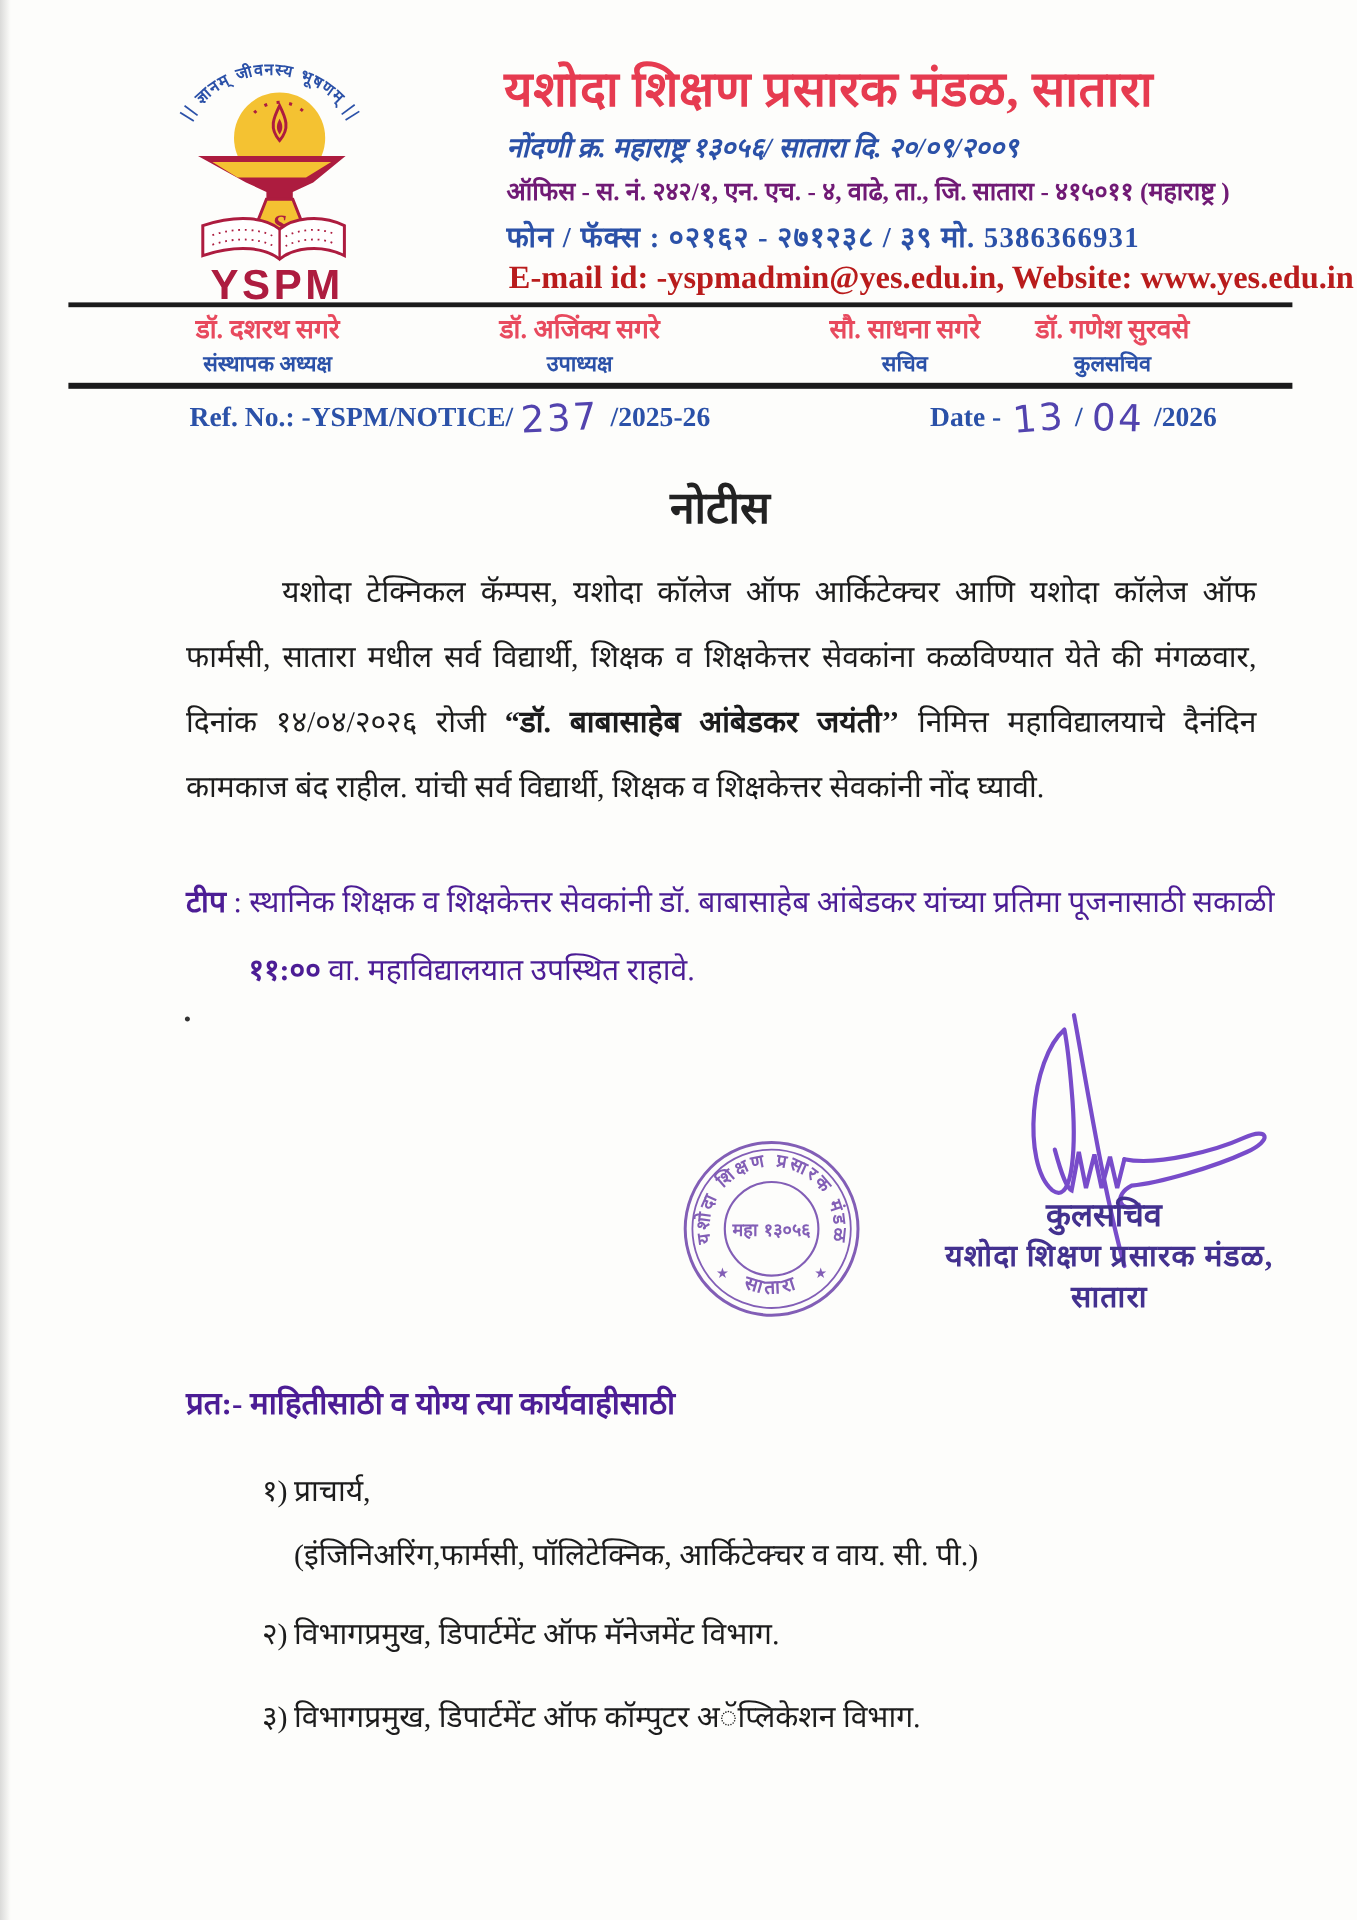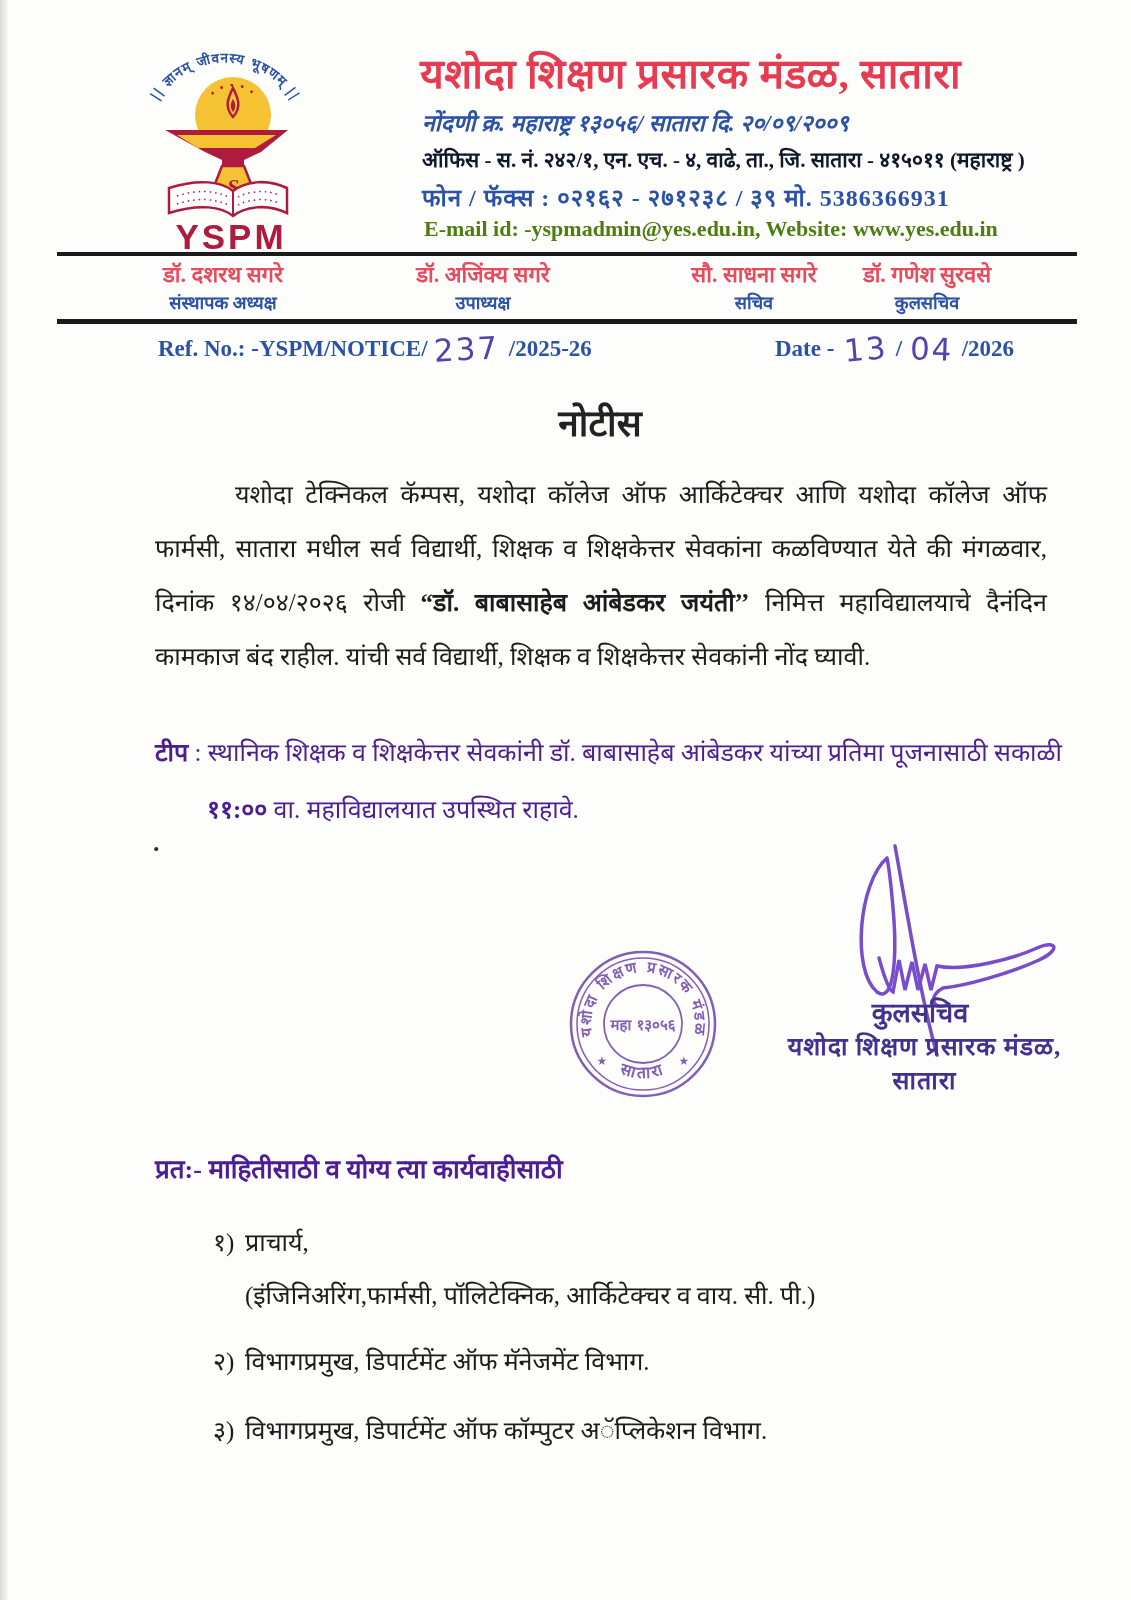--- a/index.html
+++ b/index.html
@@ -6,23 +6,23 @@
   .page{
     position:relative;width:1131px;height:1600px;background:#fdfdfb;overflow:hidden;
     font-family:"Liberation Serif","DejaVu Serif",serif;color:#1d1d1d;
   }
   .page::before{content:"";position:absolute;left:0;top:0;bottom:0;width:9px;
     background:linear-gradient(to right,rgba(60,60,60,.18),rgba(60,60,60,0));pointer-events:none;}
   .abs{position:absolute;}
   
   .org-name{left:420px;top:44px;width:660px;font-size:41px;font-weight:bold;color:#e63b50;letter-spacing:.5px;}
   .reg-line{left:422px;top:106px;font-size:23px;font-weight:bold;color:#2b51a8;font-style:italic;}
-  .office-line{left:422px;top:145px;font-size:21px;font-weight:bold;color:#0f172a;}
+  .office-line{left:422px;top:145px;font-size:21px;font-weight:bold;color:#701a75;}
   .phone-line{left:422px;top:180px;font-size:24px;font-weight:bold;color:#2b51a8;letter-spacing:1px;}
-  .email-line{left:424px;top:216px;font-size:22px;font-weight:bold;color:#4d7c0f;}
+  .email-line{left:424px;top:216px;font-size:27px;font-weight:bold;color:#b91c1c;}
   .rule{left:57px;width:1020px;background:#1b1b1b;}
   .rule-top{top:252px;height:4px;}
   .rule-bottom{top:319px;height:5px;}
   .official{top:260px;width:210px;text-align:center;}
   .official .nm{font-size:22px;font-weight:bold;color:#e84a5e;line-height:30px;}
   .official .tl{font-size:18px;font-weight:bold;color:#2b51a8;line-height:26px;}
   .off-1{left:118px;} .off-2{left:378px;} .off-3{left:649px;} .off-4{left:822px;}
   
   .ref-line{left:158px;top:331px;font-size:23px;font-weight:bold;color:#2b51a8;white-space:nowrap;}
   .date-line{left:775px;top:331px;font-size:23px;font-weight:bold;color:#2b51a8;white-space:nowrap;}
@@ -40,21 +40,21 @@
   .note-par b{font-weight:bold;}
   .stray-dot{left:153px;top:828px;font-size:26px;font-weight:bold;color:#333;}
   
   .seal{left:553px;top:934px;}
   .seal text{fill:#7249ad;font-family:"DejaVu Serif","Liberation Serif",serif;}
   .sig-ink{left:815px;top:840px;}
   .sig-designation{left:795px;top:993px;width:250px;text-align:center;font-size:27px;font-weight:bold;color:#43318f;}
   .sig-org{left:757px;top:1028px;width:335px;text-align:center;font-size:25px;font-weight:bold;color:#43318f;letter-spacing:1px;}
   
   .dist-head{left:155px;top:1150px;font-size:26px;font-weight:bold;color:#4c1d95;}
-  .dist-item{left:213px;font-size:25px;color:#1c1c1c;white-space:nowrap;}
+  .dist-item{left:213px;font-size:25px;color:#1c1c1c;white-space:nowrap;text-align:center;}
   .dist-item .num{display:inline-block;width:32px;}
   .dist-sub{left:245px;font-size:25px;color:#1c1c1c;white-space:nowrap;}
   .it-1{top:1224px;} .sub-1{top:1277px;} .it-2{top:1343px;} .it-3{top:1412px;}
   
   .logo{left:145px;top:52px;}
 </style>
 </head>
 <body>
 
 <div class="page">

